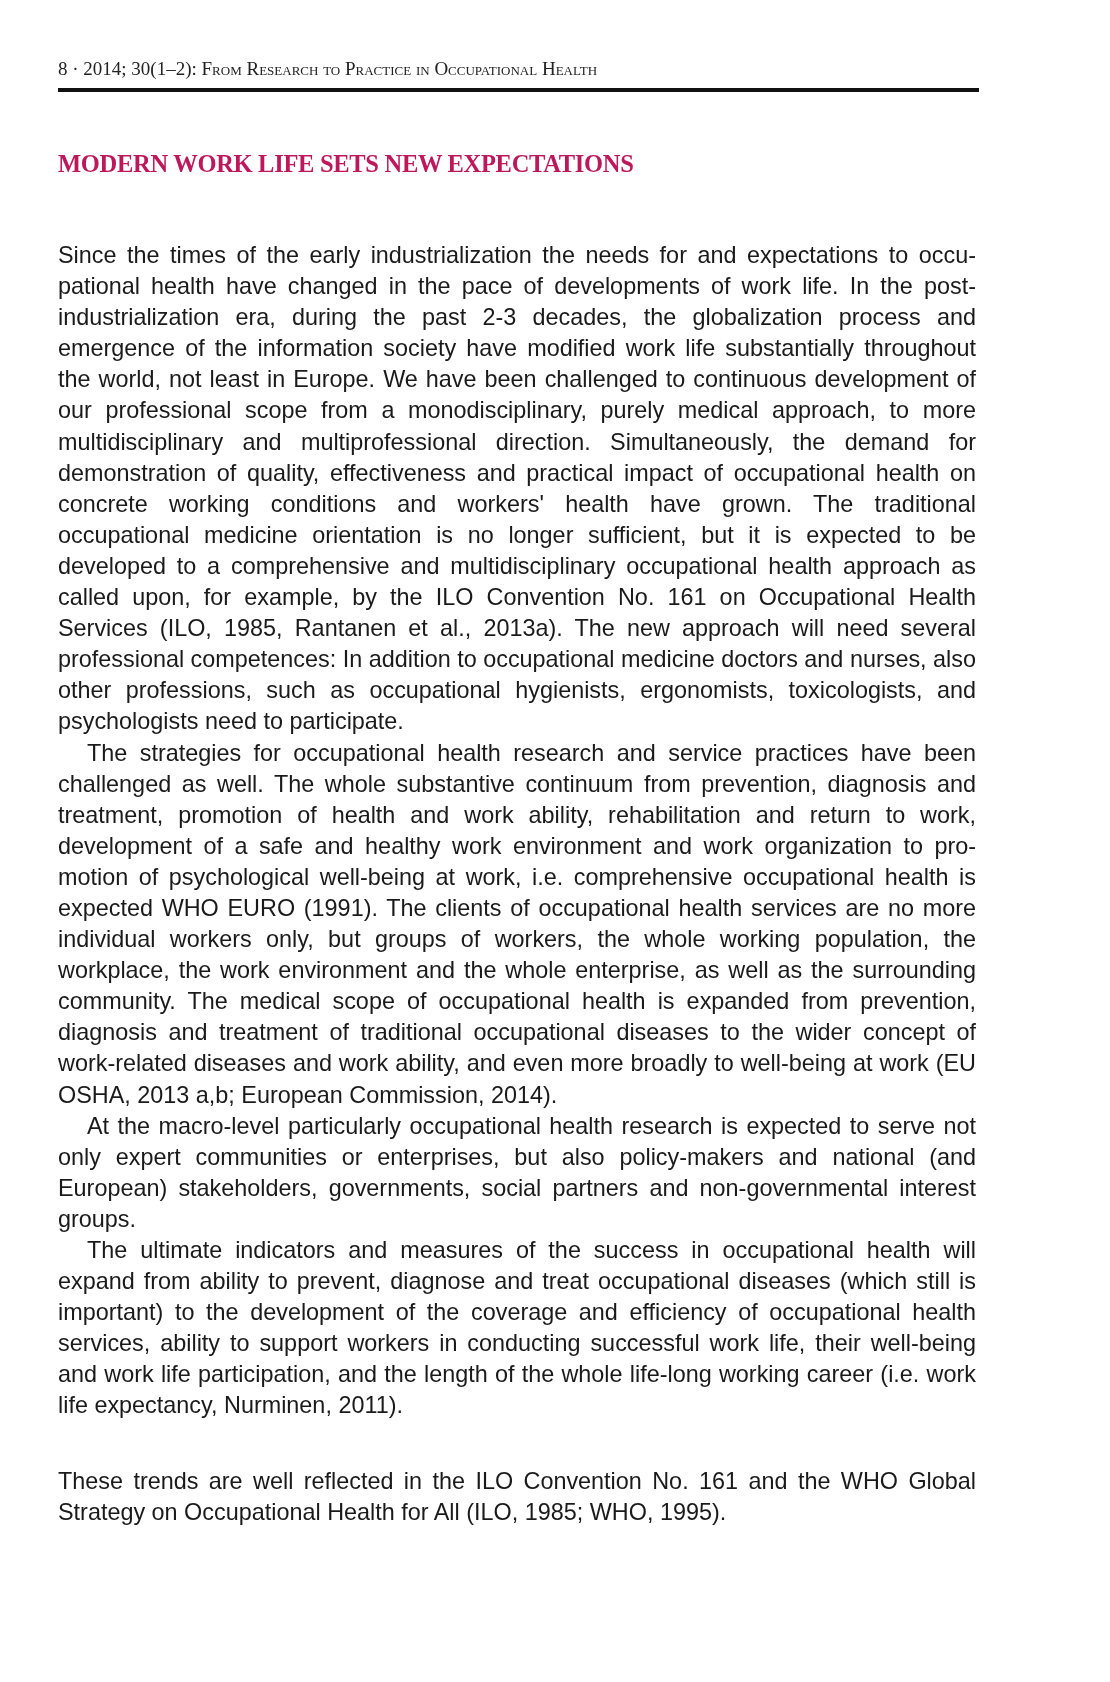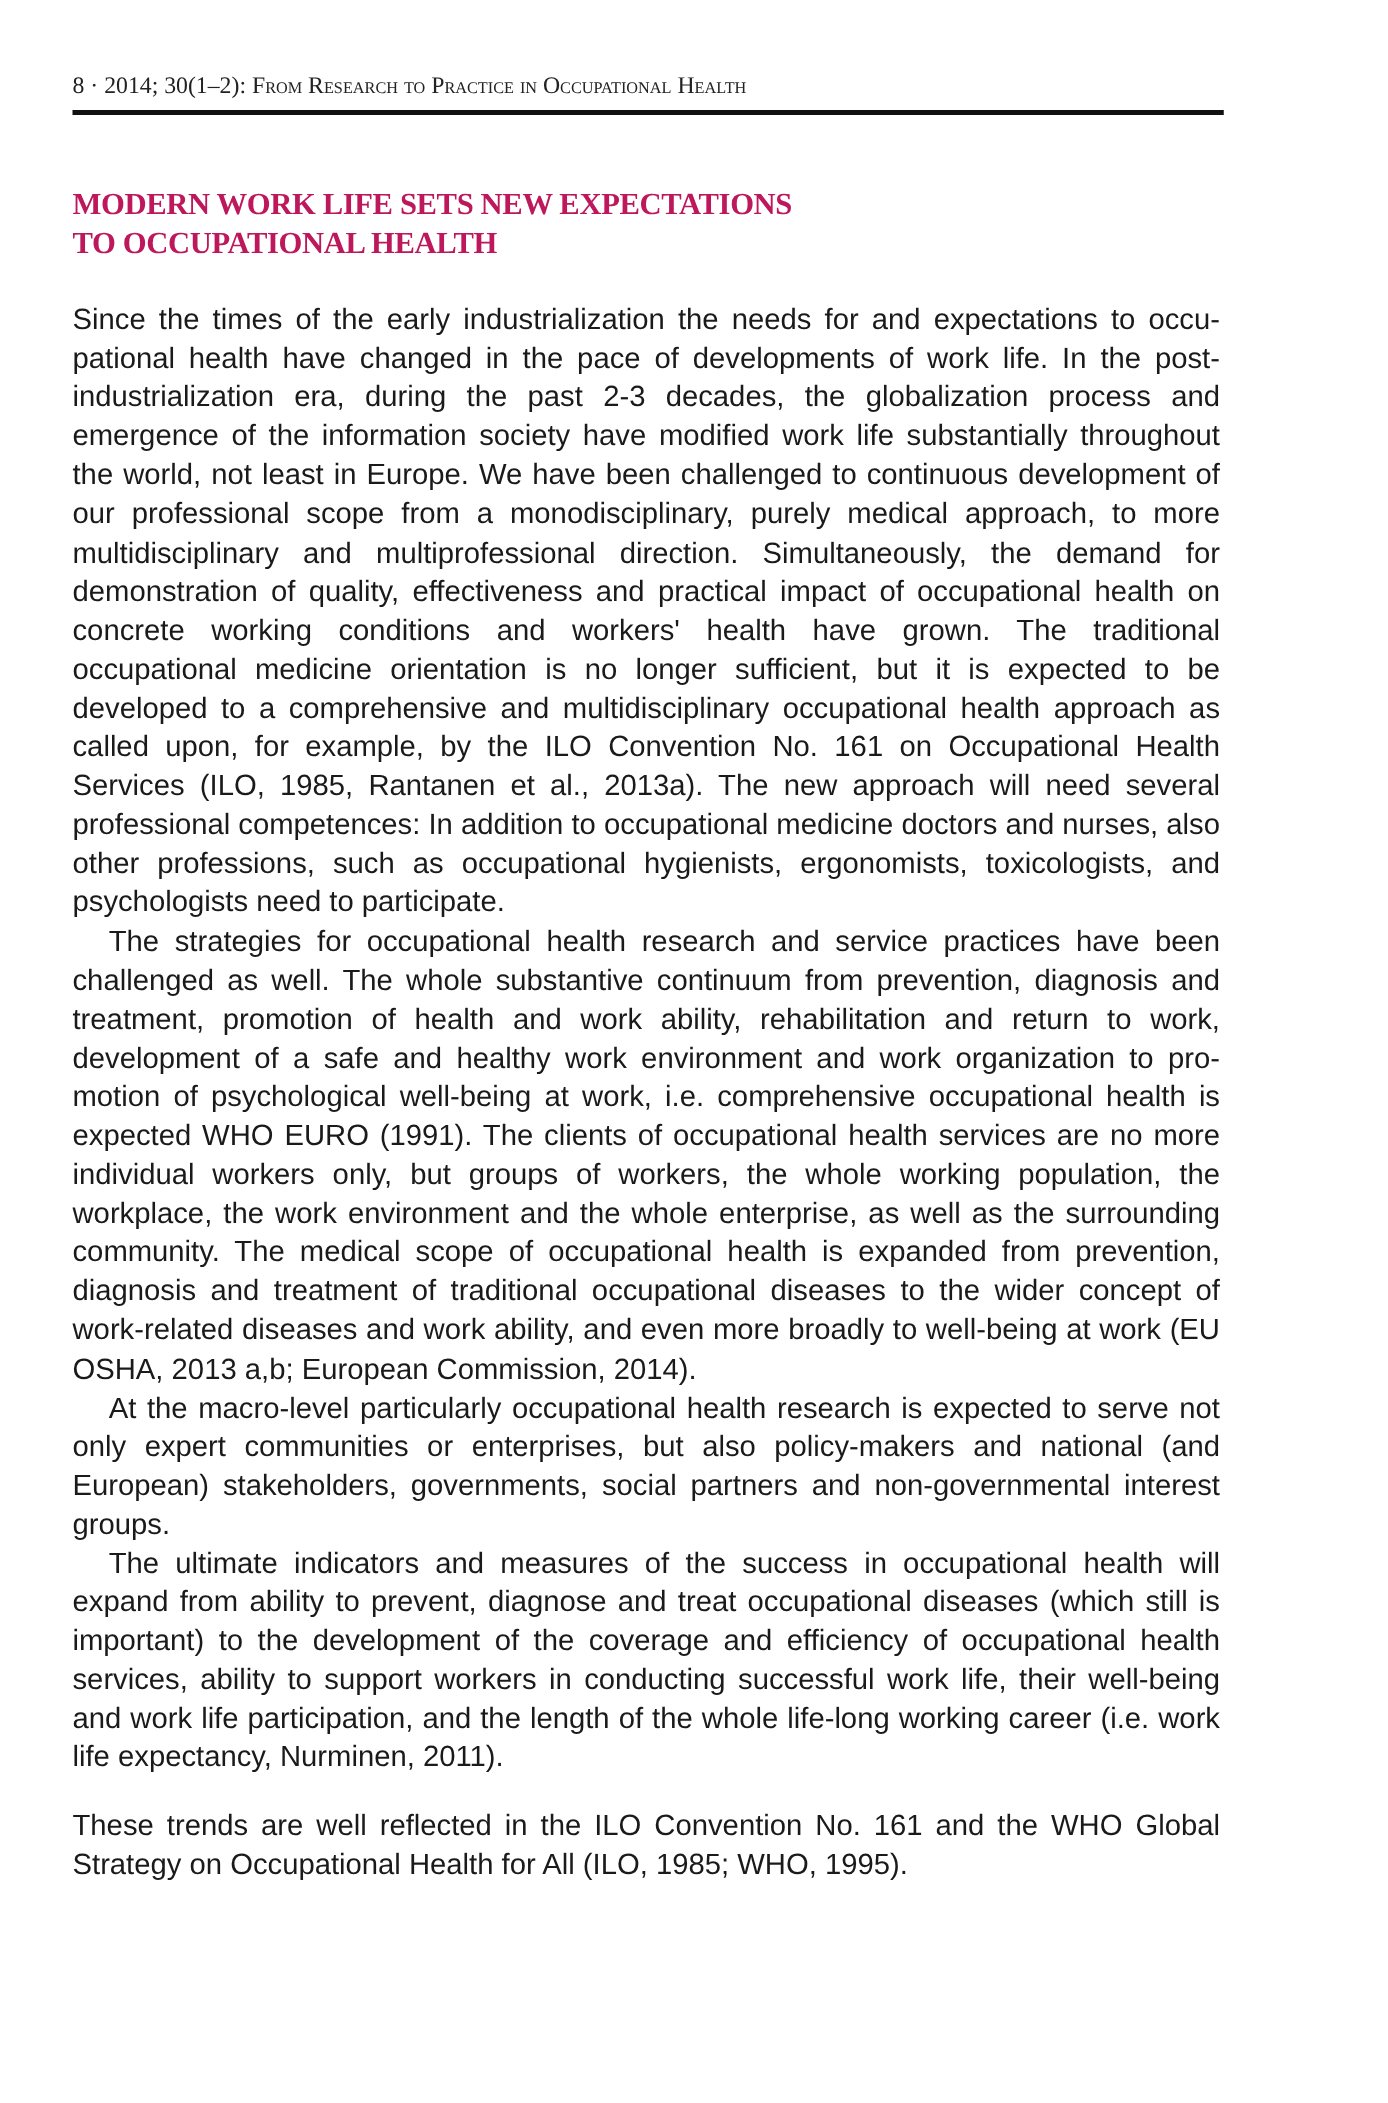--- a/index.html
+++ b/index.html
@@ -17,37 +17,36 @@
     font-family: "Liberation Serif", serif; font-weight: bold; font-size: 24.5px;
     line-height: 31px; color: #be185d; letter-spacing: -0.3px;
   }
   .body {
     position: absolute; top: 240px; left: 0; width: 918px;
     font-family: Liberation Sans, sans-serif; font-size: 23.4px; line-height: 31.1px;
     text-align: justify; hyphens: manual; color: #1a1a1a;
   }
   .body p { margin: 0; }
   .body p.indent { text-indent: 29px; }
-  .body p.spaced { margin-top: 23px; }
+  .body p.spaced { margin-top: 44px; }
 </style>
 </head>
 <body>
 
 <div class="page">
   <div class="running-head">
     <span>8</span>
     <span> · </span>
     <span>2014; 30(1–2):</span>
     <span class="sc">From Research to Practice in Occupational Health</span>
   </div>
   <div class="rule"></div>
 
   <h1 class="title" style="margin:0;">
     <span>MODERN WORK LIFE SETS NEW EXPECTATIONS</span><br>
-    <span>TO OCCUPATIONAL HEALTH</span>
   </h1>
 
   <div class="body">
     <p>Since the times of the early industrialization the needs for and expectations to occu­pational health have changed in the pace of developments of work life. In the post-industrialization era, during the past 2-3 decades, the globalization process and emergence of the information society have modified work life substantially throughout the world, not least in Europe. We have been challenged to continuous development of our professional scope from a monodisciplinary, purely medical approach, to more multidisciplinary and multiprofessional direction. Simultaneously, the demand for demonstration of quality, effectiveness and practical impact of occupational health on concrete working conditions and workers' health have grown. The tradi­tional occupational medicine orientation is no longer sufficient, but it is expected to be developed to a comprehensive and multidisciplinary occupational health approach as called upon, for example, by the ILO Convention No. 161 on Occupational Health Services (ILO, 1985, Rantanen et al., 2013a). The new approach will need several professional competences: In addition to occupational medicine doctors and nurses, also other professions, such as occupational hygienists, ergonomists, toxicologists, and psychologists need to participate.</p>
     <p class="indent">The strategies for occupational health research and service practices have been challenged as well. The whole substantive continuum from prevention, diagnosis and treatment, promotion of health and work ability, rehabilitation and return to work, development of a safe and healthy work environment and work organization to pro­motion of psychological well-being at work, i.e. comprehensive occupational health is expected WHO EURO (1991). The clients of occupational health services are no more individual workers only, but groups of workers, the whole working popula­tion, the workplace, the work environment and the whole enterprise, as well as the surrounding community. The medical scope of occupational health is expanded from prevention, diagnosis and treatment of traditional occupational diseases to the wider concept of work-related diseases and work ability, and even more broadly to well-being at work (EU OSHA, 2013 a,b; European Commission, 2014).</p>
     <p class="indent">At the macro-level particularly occupational health research is expected to serve not only expert communities or enterprises, but also policy-makers and national (and European) stakeholders, governments, social partners and non-governmental interest groups.</p>
     <p class="indent">The ultimate indicators and measures of the success in occupational health will expand from ability to prevent, diagnose and treat occupational diseases (which still is important) to the development of the coverage and efficiency of occupational health services, ability to support workers in conducting successful work life, their well-being and work life participation, and the length of the whole life-long work­ing career (i.e. work life expectancy, Nurminen, 2011).</p>
     <p class="spaced">These trends are well reflected in the ILO Convention No. 161 and the WHO Global Strategy on Occupational Health for All (ILO, 1985; WHO, 1995).</p>
   </div>
 </div>

